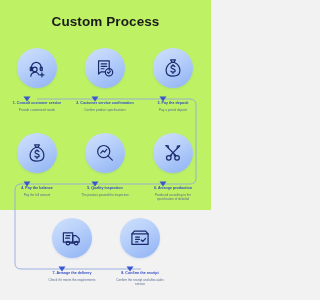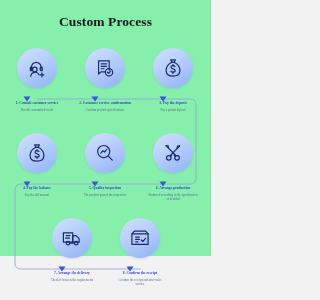--- a/index.html
+++ b/index.html
@@ -10,23 +10,22 @@
     width: 211px;
     height: 300px;
     background: #f2f2f2;
     font-family: "Liberation Sans", sans-serif;
     overflow: hidden;
     position: relative;
   }
   #page {
     position: relative;
     width: 211px;
-    height: 256px;
-    background: #86efac;
-    font-family: Liberation Serif, serif;
+    height: 210px;
+    background: #bef264;
   }
   .title {
     position: absolute;
     top: 14px;
     left: 0;
     width: 211px;
     text-align: center;
     font-size: 13.5px;
     font-weight: bold;
     color: #1a1a1a;

